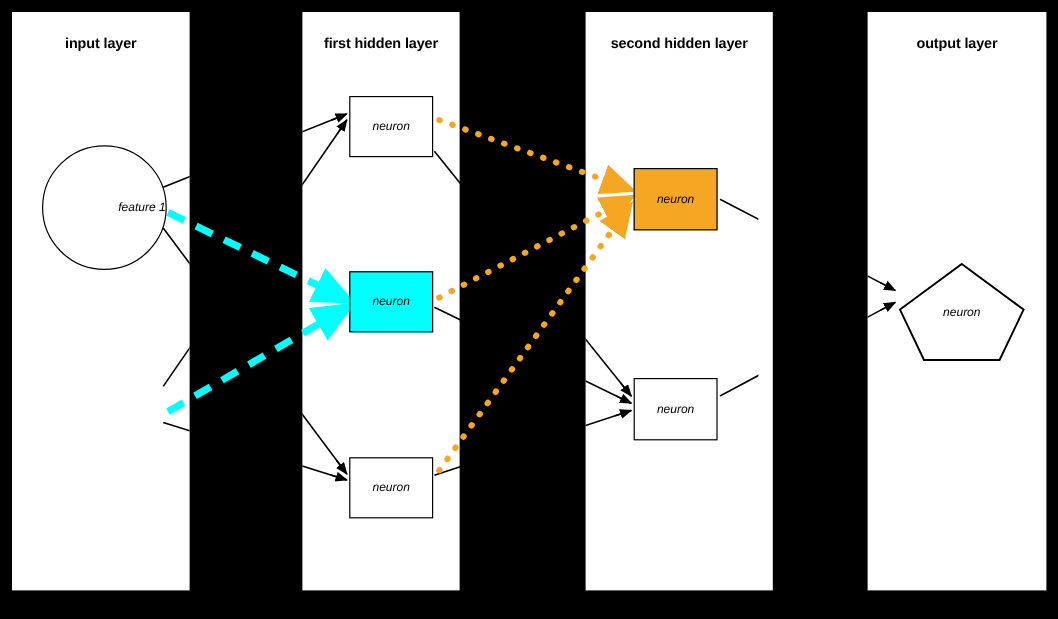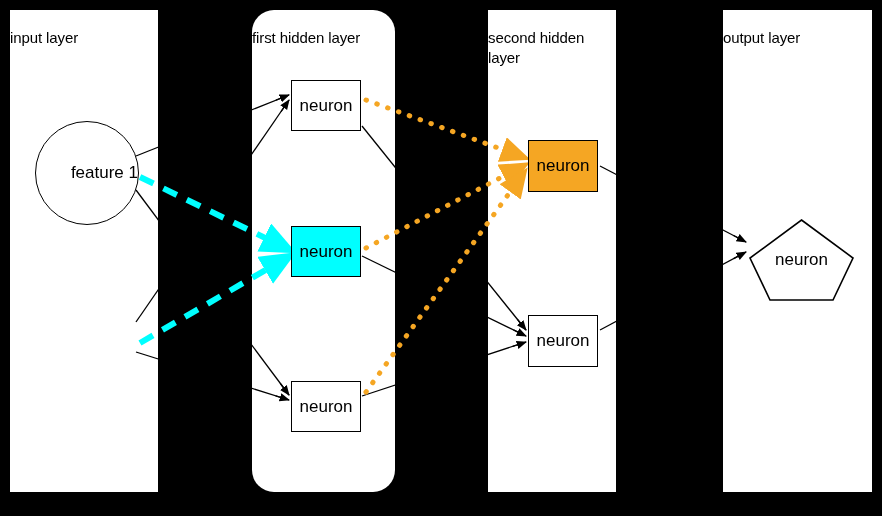--- a/index.html
+++ b/index.html
@@ -18,43 +18,44 @@
   .panel {
     position: absolute;
     background: #ffffff;
     z-index: 1;
   }
   .panel-title {
     position: absolute;
     width: 100%;
     top: 18px;
     left: 0;
-    text-align: left;
-    font-size: 15px;
-    font-weight: normal;
+    text-align: center;
+    font-size: 12px;
+    font-weight: bold;
     color: #000000;
     line-height: 1.35;
     letter-spacing: -0.1px;
   }
   #edge-layer {
     position: absolute;
     left: 0; top: 0;
     width: 882px;
     height: 516px;
     z-index: 2;
     pointer-events: none;
   }
   .node {
     position: absolute;
     z-index: 3;
     display: flex;
     align-items: center;
     justify-content: center;
-    font-size: 17px;
+    font-size: 10px;
     color: #000000;
+    font-style: italic;
   }
   .node-box {
     border: 1.6px solid #000000;
     background: #ffffff;
     box-sizing: border-box;
   }
   .node-box.hl-cyan { background: #00ffff; }
   .node-box.hl-orange { background: #f5a623; }
   .node-circle {
     border: 1.4px solid #000000;
@@ -76,24 +77,24 @@
   }
 </style>
 </head>
 <body>
 
 <div id="canvas">
 
   <div class="panel" id="panel-0" style="left: 10px; top: 10px; width: 148px; height: 482px; background: rgb(255, 255, 255);">
     <div class="panel-title">input layer</div>
   </div>
-  <div class="panel" id="panel-1" style="left: 252px; top: 10px; width: 143px; height: 482px; background: rgb(255, 255, 255); border-radius: 22px;">
+  <div class="panel" id="panel-1" style="left: 252px; top: 10px; width: 131px; height: 482px; background: rgb(255, 255, 255);">
     <div class="panel-title">first hidden layer</div>
   </div>
-  <div class="panel" id="panel-2" style="left: 488px; top: 10px; width: 128px; height: 482px; background: rgb(255, 255, 255);">
+  <div class="panel" id="panel-2" style="left: 488px; top: 10px; width: 156px; height: 482px; background: rgb(255, 255, 255);">
     <div class="panel-title">second hidden layer</div>
   </div>
   <div class="panel" id="panel-3" style="left: 723px; top: 10px; width: 149px; height: 482px; background: rgb(255, 255, 255);">
     <div class="panel-title">output layer</div>
   </div>
 
   <svg id="edge-layer" viewBox="0 0 882 516" width="882" height="516">
     <defs>
       <marker id="arrow-black" markerWidth="9" markerHeight="9" refX="7.2" refY="3.2" orient="auto" markerUnits="strokeWidth">
         <path d="M0,0 L8,3.2 L0,6.4 z" fill="#000000"></path>

